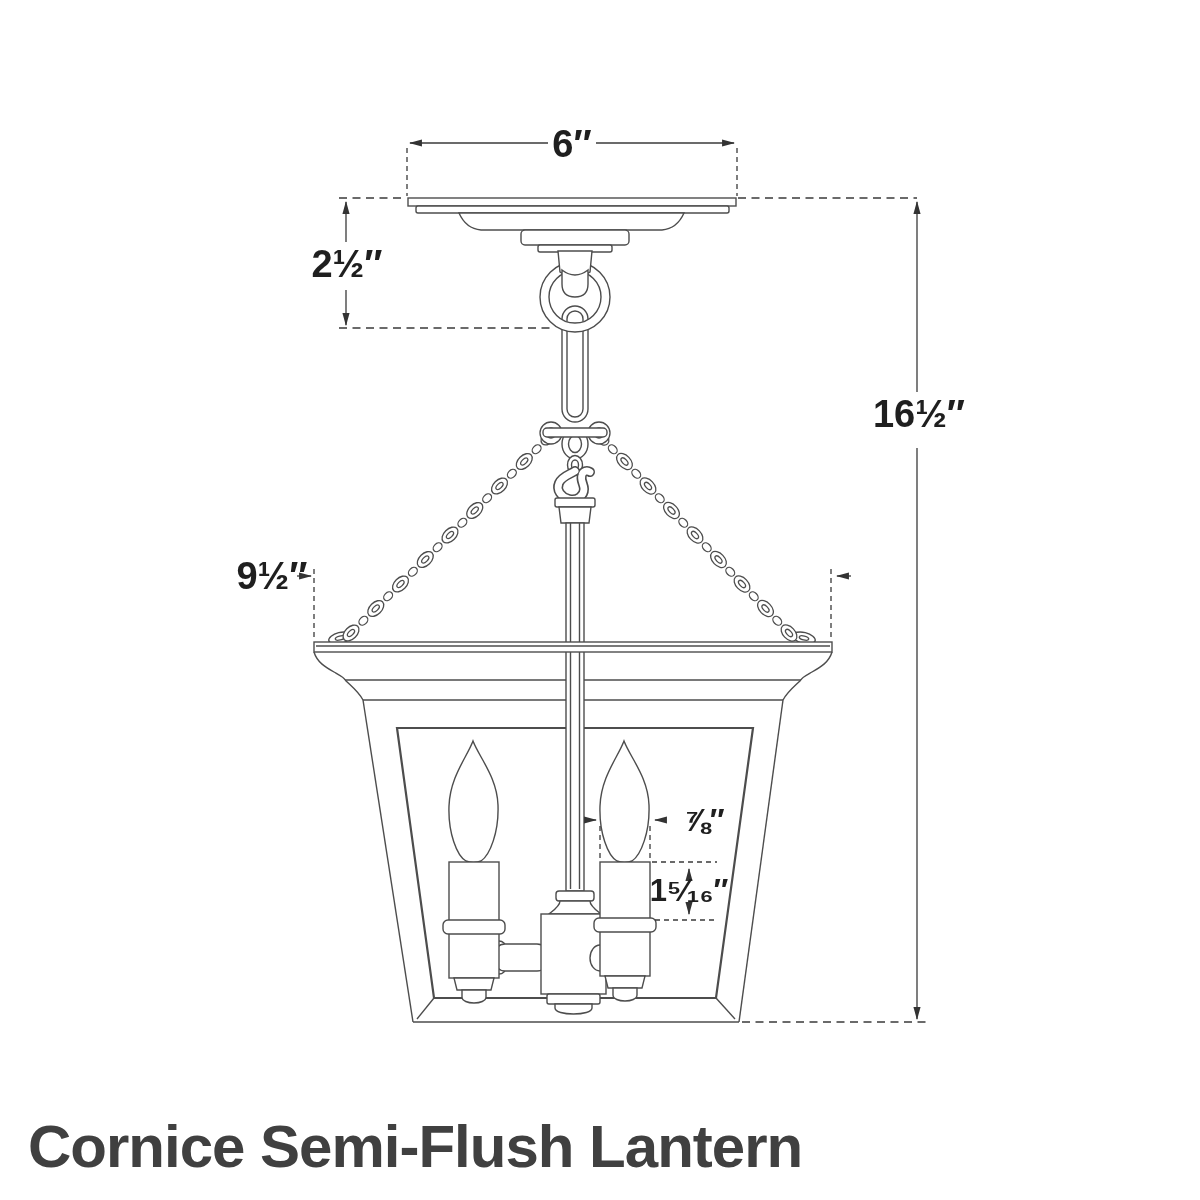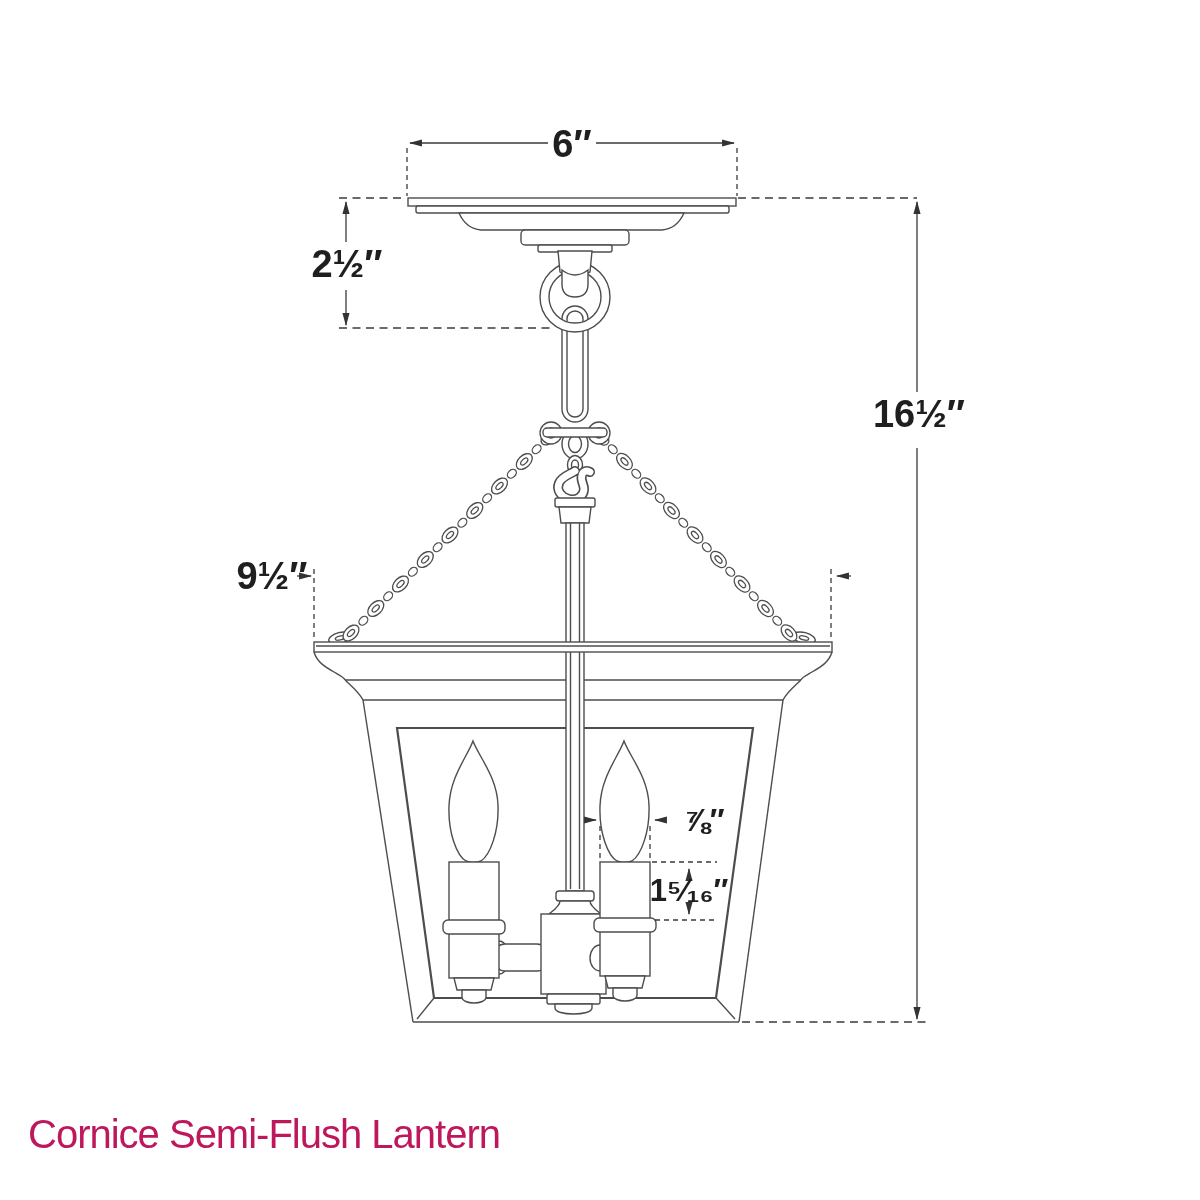--- a/index.html
+++ b/index.html
@@ -8,22 +8,22 @@
   svg{position:absolute;left:0;top:0;}
   .draw{fill:none;stroke:#4d4d4d;stroke-width:1.4;}
   .wfill{fill:#ffffff;stroke:#4d4d4d;stroke-width:1.4;}
   .frame{fill:none;stroke:#4d4d4d;stroke-width:2.2;}
   .dim{fill:none;stroke:#3a3a3a;stroke-width:1.3;}
   .dash{stroke-dasharray:8 5.5;}
   .dash2{stroke-dasharray:5 4;}
   .dimtext{font-family:"Liberation Sans","DejaVu Sans",sans-serif;
            font-weight:600;font-size:38px;fill:#1f1f1f;}
   .dimtext.small{font-size:31px;}
-  .title{position:absolute;left:28px;top:1112px;font-size:40px;
-         letter-spacing:-1px;color:#be185d;font-weight:400;white-space:nowrap;}
+  .title{position:absolute;left:28px;top:1112px;font-size:60px;
+         letter-spacing:-1px;color:#404040;font-weight:700;white-space:nowrap;}
 </style>
 </head>
 <body>
 
 <svg viewBox="0 0 1200 1200" width="1200" height="1200">
   <defs>
     <marker id="ar" viewBox="0 0 12 8" refX="11" refY="4" markerWidth="13" markerHeight="9" orient="auto" markerUnits="userSpaceOnUse">
       <path d="M0,0.7 L12,4 L0,7.3 Z" fill="#333333"></path>
     </marker>
   </defs>

